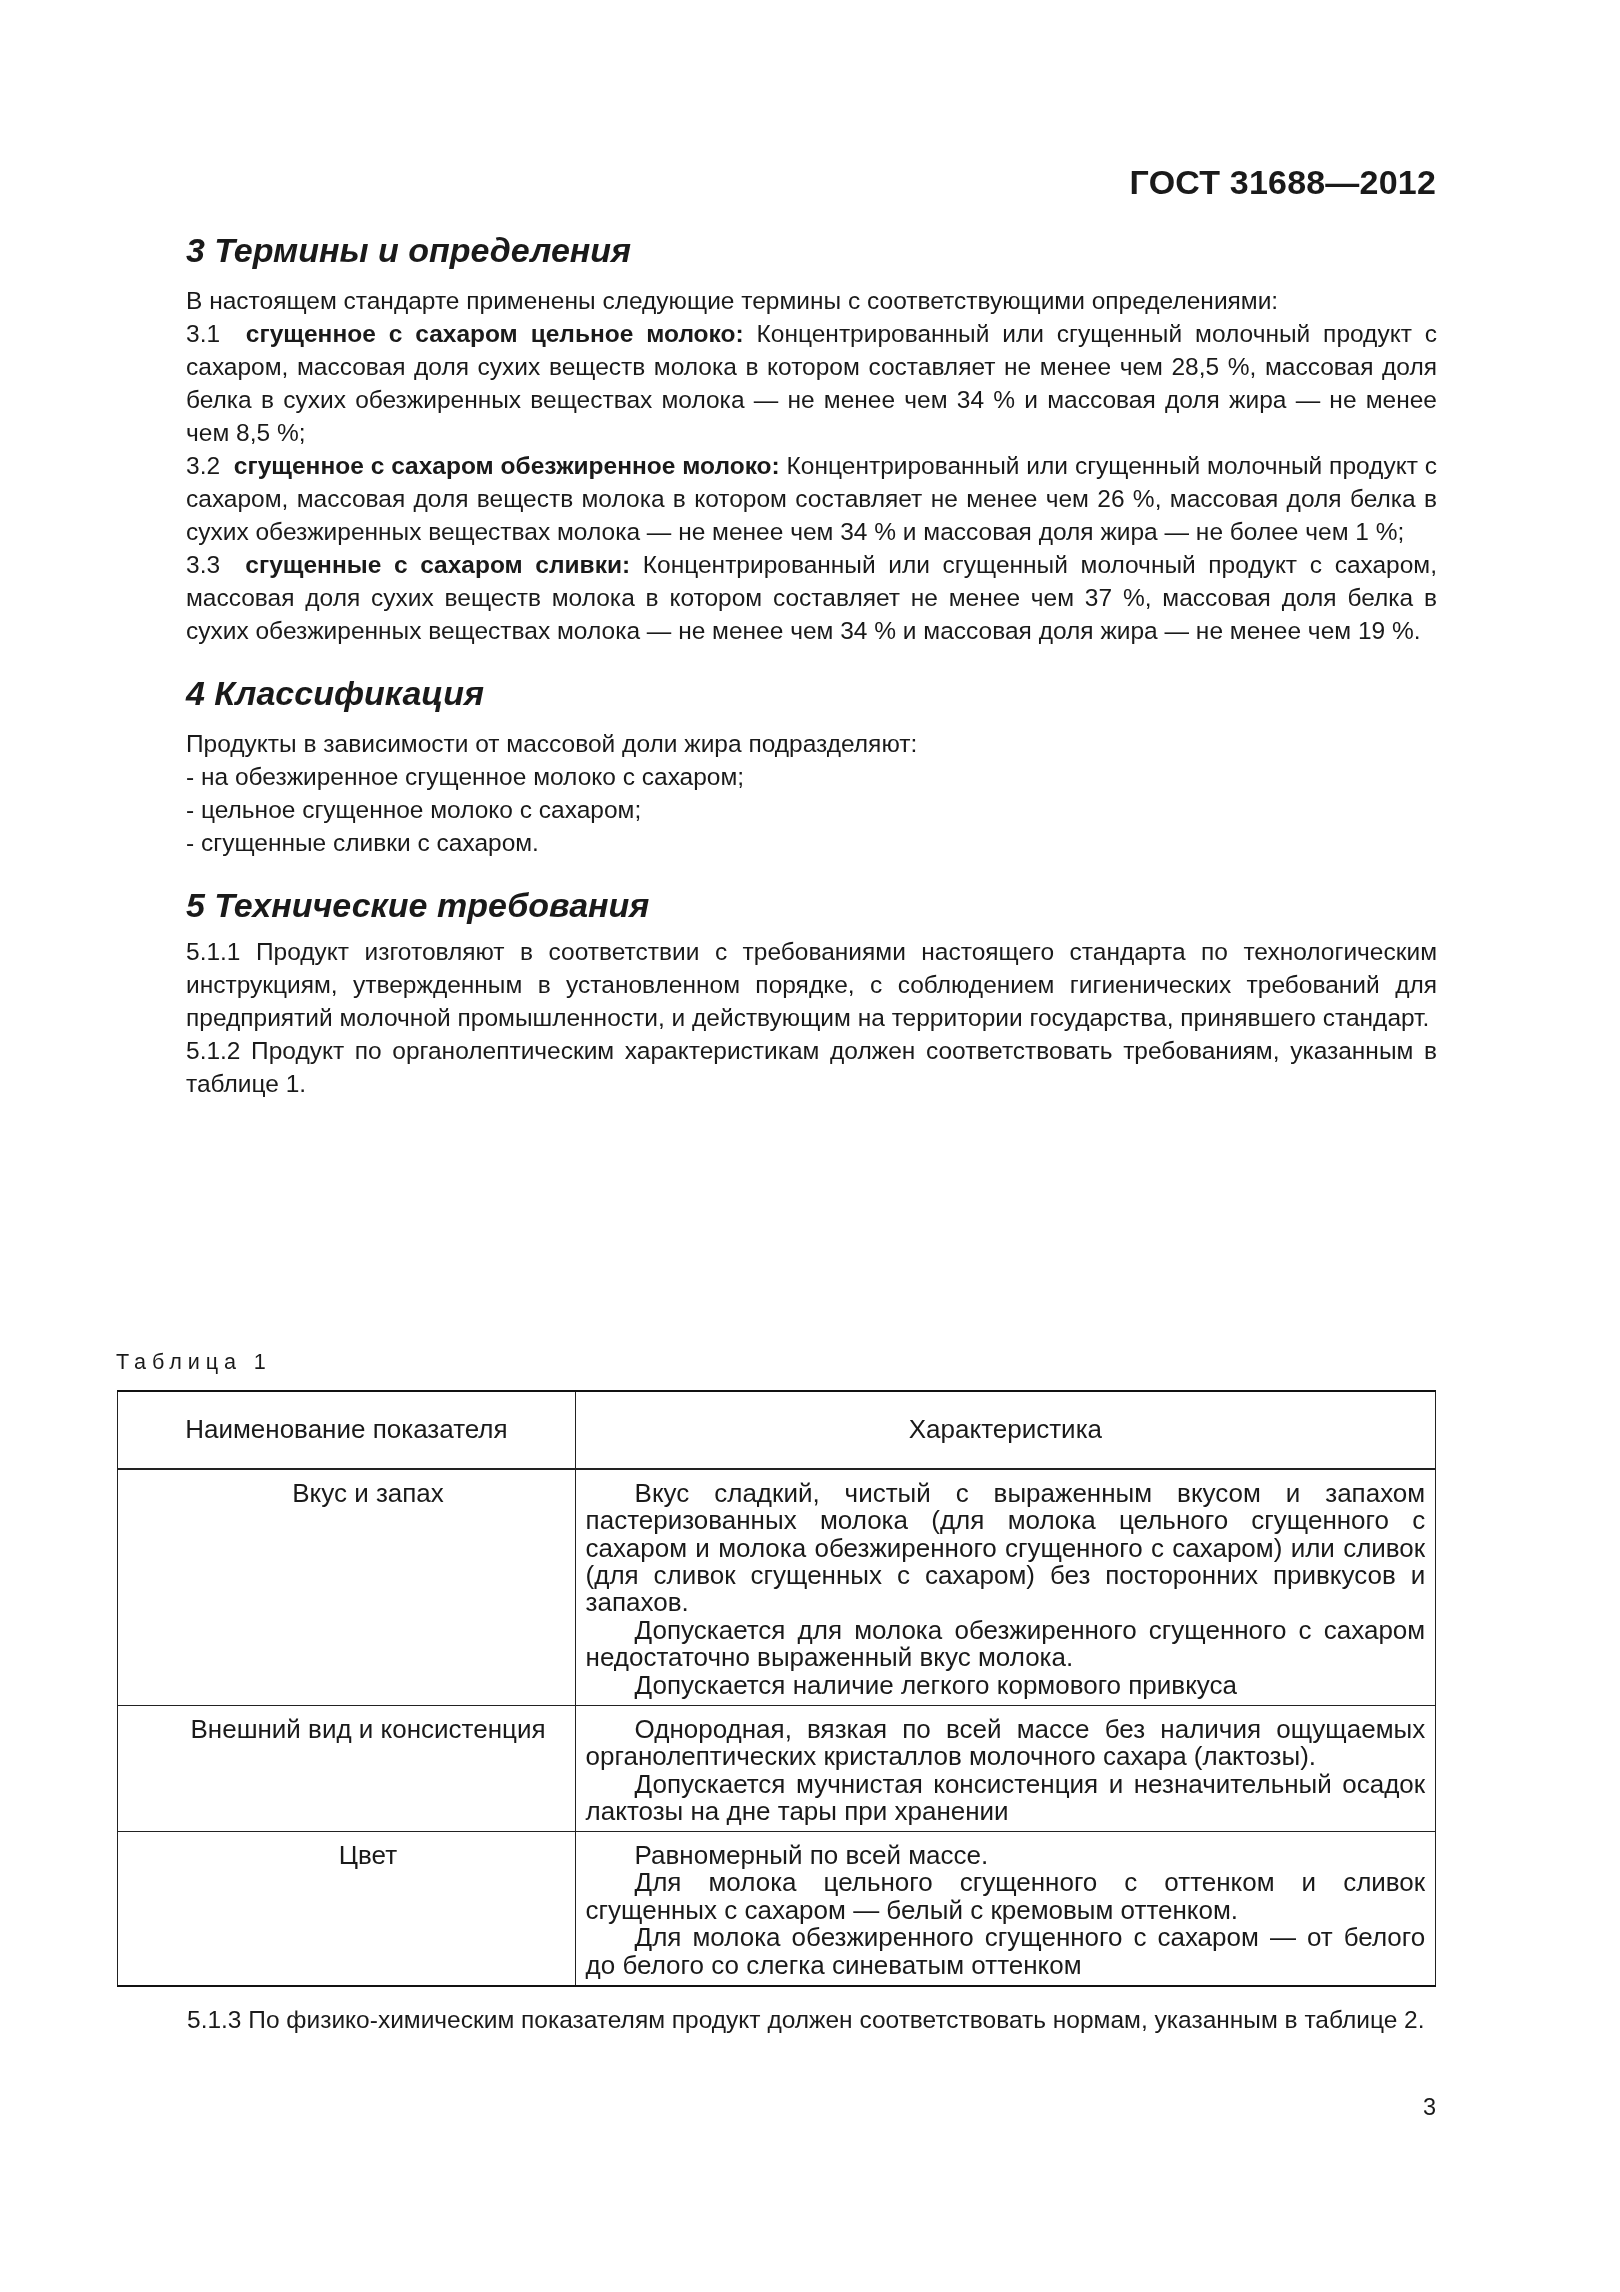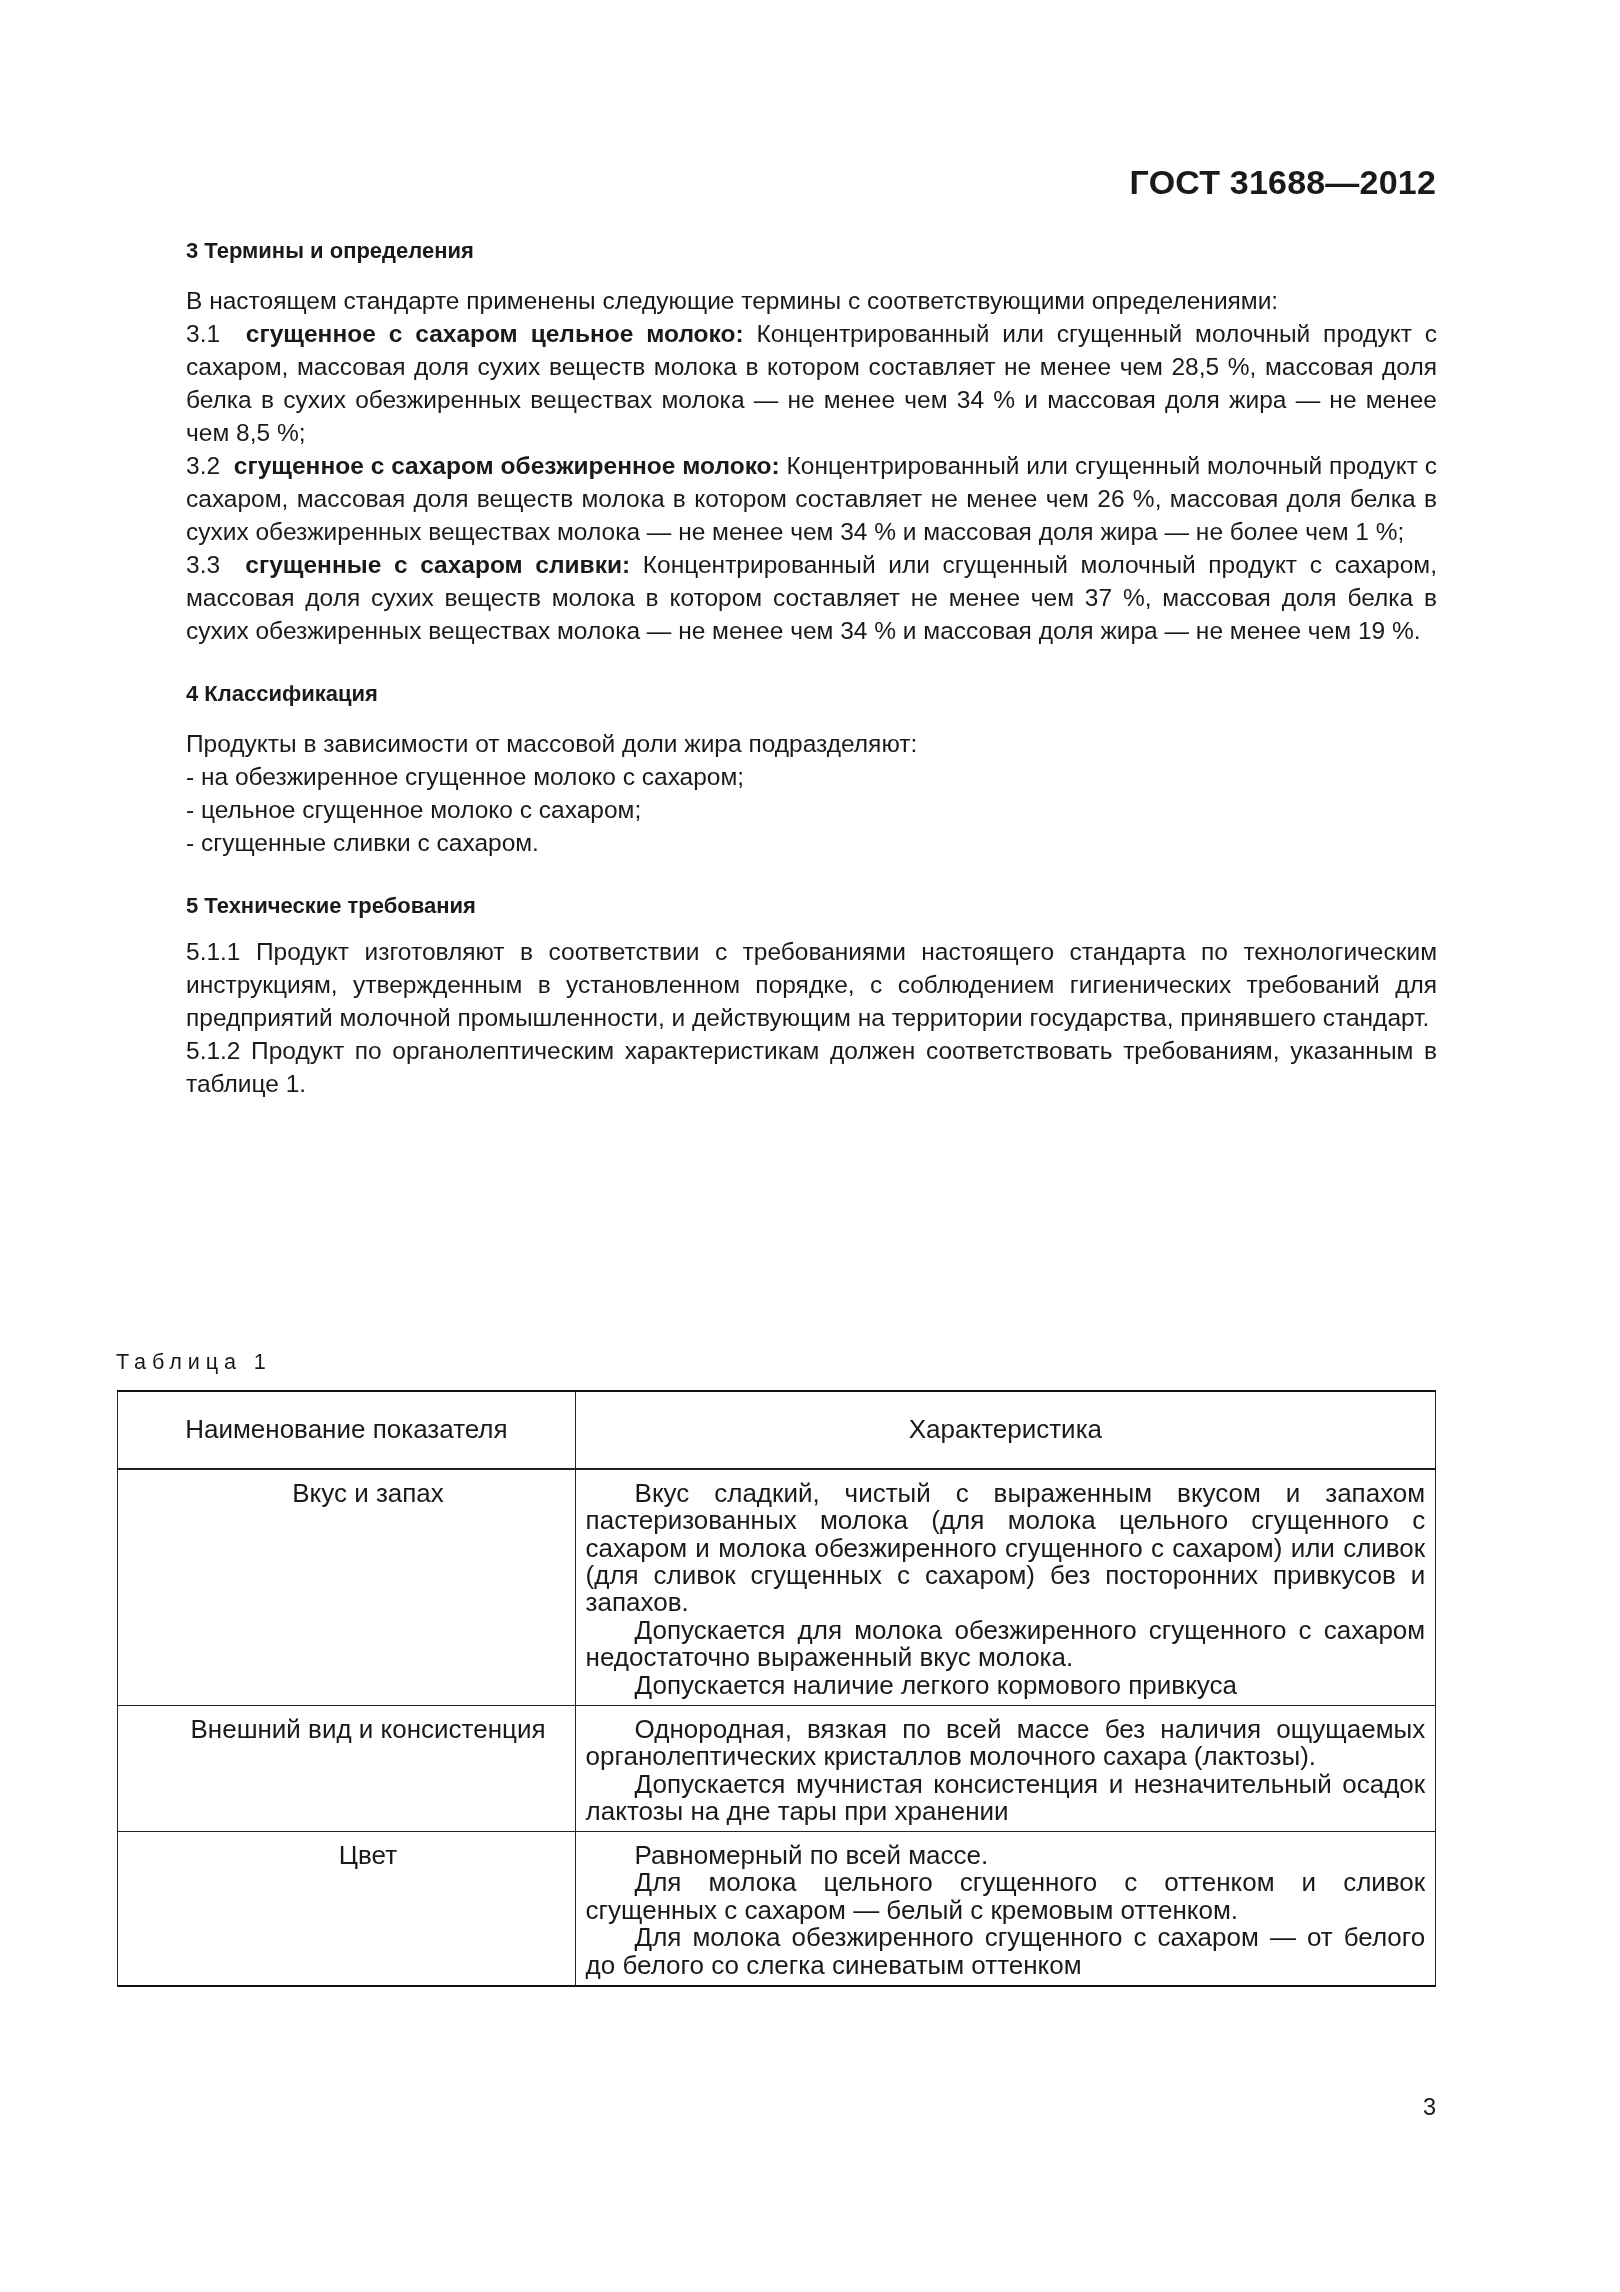--- a/index.html
+++ b/index.html
@@ -1,21 +1,21 @@
 <!DOCTYPE html>
 <html><head>
 <meta charset="utf-8">
 <style>
   html, body { margin: 0; padding: 0; background: #ffffff; }
   body { width: 1620px; height: 2293px; position: relative; overflow: hidden;
          font-family: "Liberation Sans", sans-serif; color: #1a1a1a; }
   .page { position: absolute; left: 0; top: 0; width: 1620px; height: 2293px; }
   .doc-id { position: absolute; right: 184px; top: 163px; font-weight: bold; font-size: 34px; letter-spacing: 0.2px; }
   .content { position: absolute; left: 186px; top: 231px; width: 1251px; font-size: 24.5px; line-height: 33px; }
-  .h2 { font-weight: bold; font-size: 22px; margin: 0; line-height: 39px; }
+  .h2 { font-weight: bold; font-size: 34px; margin: 0; line-height: 39px; font-style: italic; }
   .h3 { font-weight: bold; font-size: 24.5px; margin: 0; line-height: 33px; }
   p { margin: 0; text-align: justify; text-align-last: left; }
   .sec-gap { height: 27.4px; }
   .term { font-weight: bold; }
   .list-item { margin: 0; }
   .table-caption { position: absolute; left: 116px; top: 1349px; font-size: 21.6px; letter-spacing: 5.9px; }
   table.t1 { position: absolute; left: 117px; top: 1390px; width: 1319px; border-collapse: collapse; font-size: 26px; line-height: 27.4px; }
   table.t1 th, table.t1 td { border: 1.5px solid #222; vertical-align: top; font-weight: normal; }
   table.t1 thead tr { border-top: 2.9px solid #111; }
   table.t1 th { height: 74px; vertical-align: middle; text-align: center; border-bottom: 2.9px double #222; }
@@ -96,16 +96,19 @@
         <td class="c1">Цвет</td>
         <td class="c2">
           <p>Равномерный по всей массе.</p>
           <p>Для молока цельного сгущенного с оттенком и сливок сгущенных с сахаром — белый с кремовым оттенком.</p>
           <p>Для молока обезжиренного сгущенного с сахаром — от белого до белого со слегка синеватым оттенком</p>
         </td>
       </tr>
     </tbody>
   </table>
 
+  <div class="after">
+    <p>5.1.3  По физико-химическим показателям продукт должен соответствовать нормам, указанным в таблице 2.</p>
+  </div>
 
   <div class="page-num">3</div>
 </div>
 
 
 </body></html>

